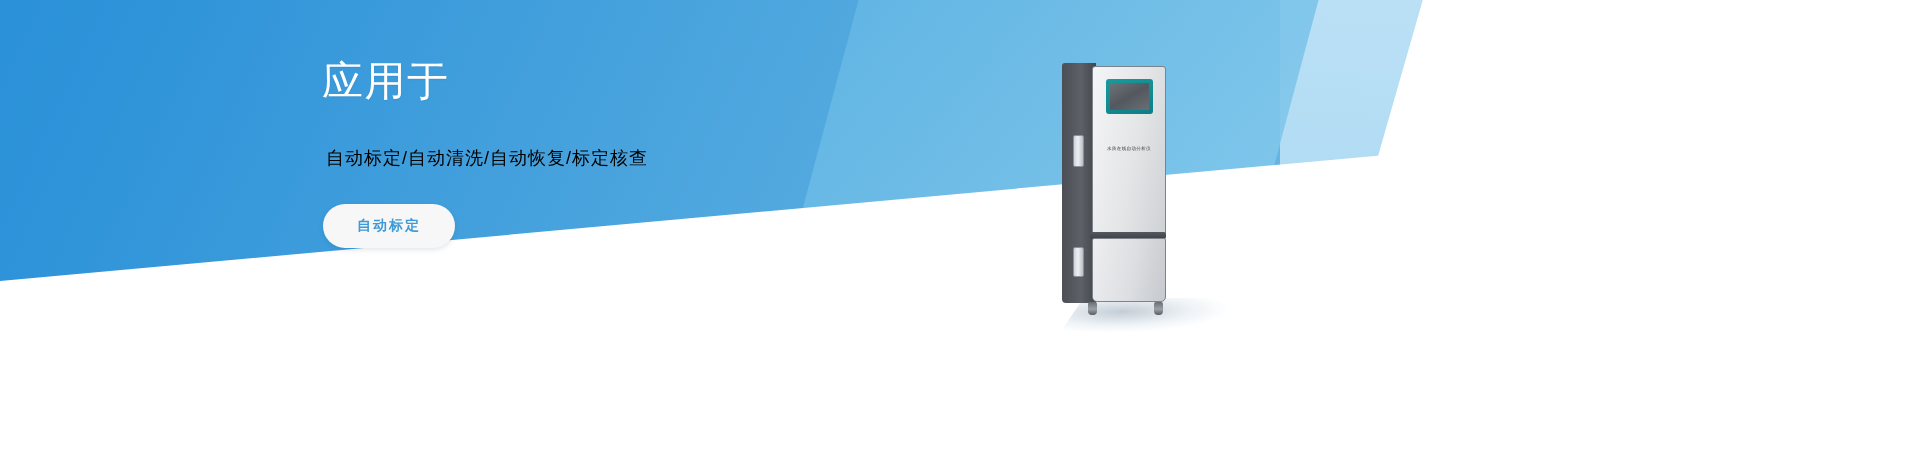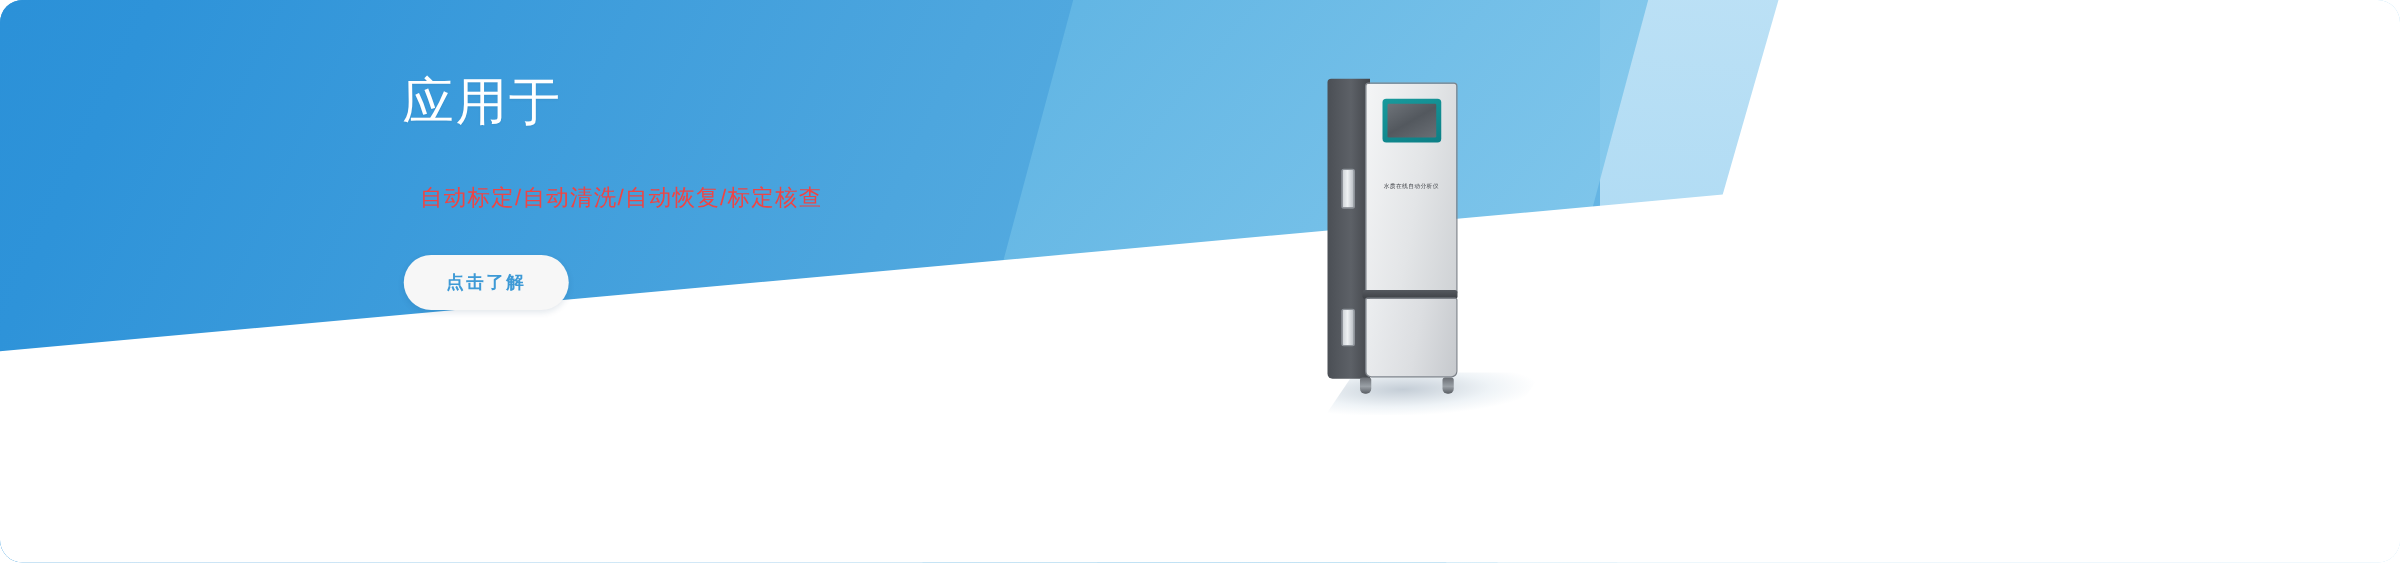--- a/index.html
+++ b/index.html
@@ -11,21 +11,20 @@
   body {
     font-family: "Liberation Sans", "DejaVu Sans", sans-serif;
   }
 
   .banner {
     position: relative;
     width: 1920px;
     height: 450px;
     overflow: hidden;
     background: #ffffff;
-    border-radius: 18px;
   }
 
   
   .bg-layer {
     position: absolute;
     inset: 0;
     overflow: hidden;
   }
 
   
@@ -107,24 +106,24 @@
     color: #ffffff;
     font-size: 41px;
     line-height: 1.42;
     font-weight: 400;
     letter-spacing: 1.5px;
     white-space: pre;
     margin: 0;
     text-shadow: 0 1px 2px rgba(0,0,0,.06);
   }
   .subhead {
-    color: #ef4444;
+    color: #000000;
     font-size: 18px;
     letter-spacing: 1px;
-    margin: 36px 0 0 14px;
+    margin: 36px 0 0 4px;
     font-weight: 400;
   }
   .cta {
     display: inline-block;
     margin-top: 34px;
     margin-left: 1px;
     background: #f7f7f7;
     color: #3e9ad6;
     font-size: 14px;
     font-weight: bold;
@@ -246,21 +245,21 @@
     <div class="bg-light-wedge"></div>
     <div class="bg-blue-blob"></div>
     <div class="bg-mid-wedge"></div>
     <div class="bg-white-right"></div>
     <div class="bg-white-diag"></div>
   </div>
 
   <div class="copy">
     <h1 class="headline">应用于</h1>
     <p class="subhead">自动标定/自动清洗/自动恢复/标定核查</p>
-    <button class="cta">点击了解</button>
+    <button class="cta">自动标定</button>
   </div>
 
   <div class="product">
     <div class="shadow"></div>
 
     <div class="cab-side">
       <div class="cab-side-handle"></div>
       <div class="cab-side-handle2"></div>
     </div>
 

